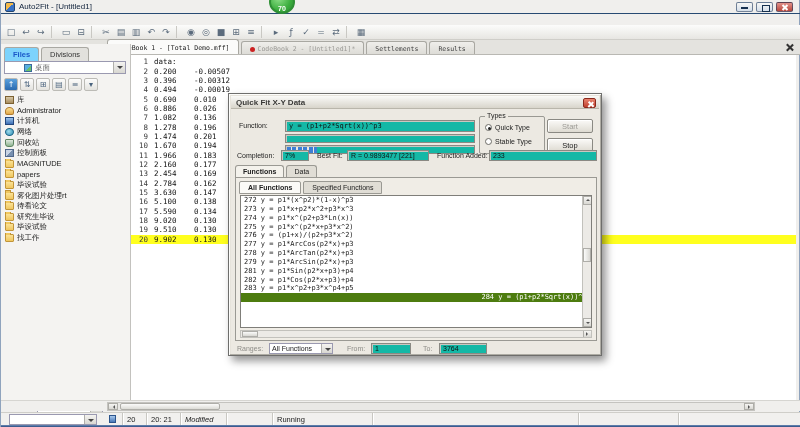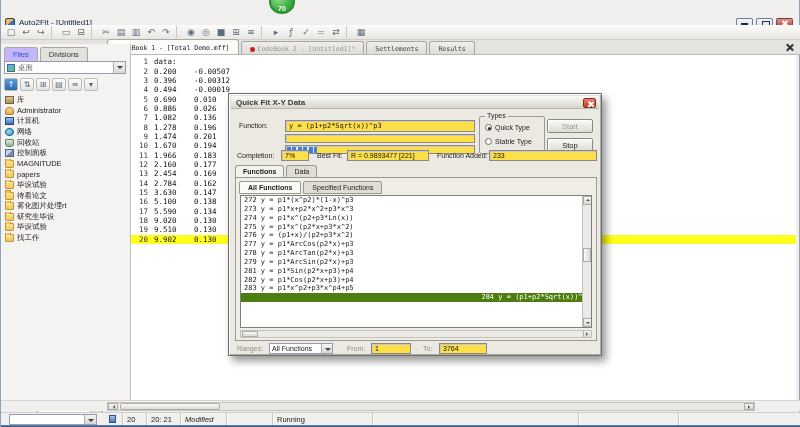--- a/index.html
+++ b/index.html
@@ -2,21 +2,21 @@
 <html><head>
 <meta charset="utf-8">
 <style>
   * { margin:0; padding:0; box-sizing:border-box; }
   html,body { width:800px; height:427px; overflow:hidden; background:#e4e3e0;
               font-family:"Liberation Sans", sans-serif; }
   .win { position:absolute; left:0; top:0; width:800px; height:427px;
          border-left:1px solid #8fa3bd; border-right:1px solid #8fa3bd; background:#f0efed; }
 
   
-  .titlebar { position:absolute; left:0; top:16px; width:800px; height:14px;
+  .titlebar { position:absolute; left:0; top:0; width:800px; height:14px;
     background:
       radial-gradient(ellipse 60px 10px at 340px 14px, rgba(255,255,255,.75), rgba(255,255,255,0) 70%),
       radial-gradient(ellipse 70px 11px at 520px 0px, rgba(255,255,255,.6), rgba(255,255,255,0) 70%),
       radial-gradient(ellipse 80px 12px at 700px 14px, rgba(255,255,255,.55), rgba(255,255,255,0) 70%),
       radial-gradient(ellipse 60px 10px at 120px 2px, rgba(255,255,255,.5), rgba(255,255,255,0) 70%),
       linear-gradient(180deg,#79a0cf 0%, #4d78ae 50%, #2f5astrongly 100%),
       linear-gradient(180deg,#79a0cf,#35608f);
     border-bottom:1px solid #274a73; }
   .app-ico { position:absolute; left:4px; top:2px; width:10px; height:10px; border-radius:2px;
     background:linear-gradient(135deg,#f4b94a 0 50%, #3a72c4 50% 100%); border:1px solid #23456e; }
@@ -55,23 +55,23 @@
   .tab.dotted .dotmark { display:inline-block; }
   .tabbar-close { position:absolute; right:7px; top:3px; width:9px; height:9px; }
   .tabbar-close::before, .tabbar-close::after { content:""; position:absolute; left:4px; top:0; width:1.6px; height:9px; background:#333; }
   .tabbar-close::before { transform:rotate(45deg);} .tabbar-close::after { transform:rotate(-45deg);}
 
   
   .sidebar { position:absolute; left:0; top:44px; width:130px; height:356px; background:#f4f3f1; border-right:1px solid #c3c2be; }
   .stabs { position:absolute; left:3px; top:3px; display:flex; }
   .stab { font-size:7.5px; padding:2px 8px; border:1px solid #a9a8a2; border-bottom:none; border-radius:3px 3px 0 0;
     background:#e2e1dd; color:#333; margin-right:2px; }
-  .stab.active { background:#c4b5fd; color:#1a57c8; font-weight:normal; }
+  .stab.active { background:#7dd3fc; color:#1a57c8; font-weight:bold; }
   .loccombo { position:absolute; left:3px; top:17px; width:122px; height:13px; background:#fff; border:1px solid #9a99b0;
-    display:flex; align-items:center; padding-left:2px; gap:3px; }
+    display:flex; align-items:center; padding-left:19px; gap:3px; }
   .loc-ico { width:8px; height:8px; background:linear-gradient(135deg,#58b0e0 0 55%, #69c06a 55% 100%); border:1px solid #3a6a9a; }
   .loc-text { font-size:7.5px; color:#666; flex:1; }
   .dd-btn { width:12px; height:11px; background:linear-gradient(180deg,#f4f3f0,#d8d7d2); border-left:1px solid #b0afab; position:relative; }
   .dd-btn::before { content:""; position:absolute; left:3px; top:4px; border:3px solid transparent; border-top-color:#444; }
   .stoolbar { position:absolute; left:3px; top:33px; height:15px; display:flex; gap:2px; align-items:center; }
   .sbi { width:14px; height:13px; border:1px solid #bcbbb6; border-radius:2px; background:linear-gradient(180deg,#fcfcfb,#e4e3df);
     font-size:8px; line-height:12px; text-align:center; color:#4a637e; font-family:"DejaVu Sans", sans-serif; }
   .sbi.first { background:linear-gradient(180deg,#5aa0dc,#2a6ab0); color:#fff; }
   .tree { position:absolute; left:0; top:51px; width:130px; }
   .titem { display:flex; align-items:center; height:10.6px; padding-left:4px; gap:3px; white-space:nowrap; overflow:hidden; }
@@ -123,21 +123,21 @@
     box-shadow: inset 1px 1px 0 #fdfdfb, inset -1px -1px 0 #aeaca4, inset 2px 2px 0 #e6e3db, 4px 5px 8px rgba(0,0,0,.42); }
   .dlg-title { position:absolute; left:2px; top:2px; right:2px; height:13px;
     background:linear-gradient(180deg,#fafaf8,#d8d5cb); border-bottom:1px solid #b9b6ab;
     font-size:8px; font-weight:bold; color:#3a3a38; line-height:13px; padding-left:5px; }
   .dlg-close { position:absolute; right:3px; top:2px; width:13px; height:10px;
     background:linear-gradient(180deg,#e8836f,#bf402e); border:1px solid #8a281c; border-radius:2px; }
   .dlg-close::before, .dlg-close::after { content:""; position:absolute; left:5.5px; top:1.5px; width:1.6px; height:6.5px; background:#fff; }
   .dlg-close::before { transform:rotate(45deg);} .dlg-close::after { transform:rotate(-45deg);}
   .dlg-label { position:absolute; font-size:7px; color:#1c1c1c; }
   .dlg-label.gray { color:#8e8d88; }
-  .sunken { background:#fde047; border:1px solid #8a8983; box-shadow: inset 1px 1px 0 #c9c7c0; }
+  .sunken { background:#14b8a6; border:1px solid #8a8983; box-shadow: inset 1px 1px 0 #c9c7c0; }
   .fn-box { position:absolute; left:56px; top:26px; width:190px; height:12px; font-family:"DejaVu Sans Mono", monospace;
     font-size:7px; line-height:11px; padding-left:3px; color:#111; }
   .fn-box2 { position:absolute; left:56px; top:40px; width:190px; height:9px; }
   .progress { position:absolute; left:56px; top:51px; width:190px; height:9px; }
   .progress .fill { position:absolute; left:1px; top:1px; width:30px; height:5.5px;
     background:repeating-linear-gradient(90deg,#3d7fd6 0 4px, #ece9e2 4px 5.5px); }
   .types { position:absolute; left:250px; top:22px; width:66px; height:38px; border:1px solid #9a9993; border-radius:2px; }
   .types-legend { position:absolute; left:5px; top:-5px; background:#ece9e2; font-size:7px; color:#1c1c1c; padding:0 2px; }
   .radio-row { position:absolute; left:5px; display:flex; align-items:center; gap:3px; }
   .radio { width:7px; height:7px; border-radius:50%; border:1px solid #6e6d68; background:#fff; position:relative; }
@@ -313,26 +313,26 @@
           <span class="titem-label">papers</span>
         </div>
 
         <div class="titem">
           <span class="ti folder"></span>
           <span class="titem-label">毕设试验</span>
         </div>
 
         <div class="titem">
           <span class="ti folder"></span>
+          <span class="titem-label">雾化图片处理rt</span>
+        </div>
+
+        <div class="titem">
+          <span class="ti folder"></span>
           <span class="titem-label">待看论文</span>
-        </div>
-
-        <div class="titem">
-          <span class="ti folder"></span>
-          <span class="titem-label">雾化图片处理rt</span>
         </div>
 
         <div class="titem">
           <span class="ti folder"></span>
           <span class="titem-label">研究生毕设</span>
         </div>
 
         <div class="titem">
           <span class="ti folder"></span>
           <span class="titem-label">毕设试验</span>

